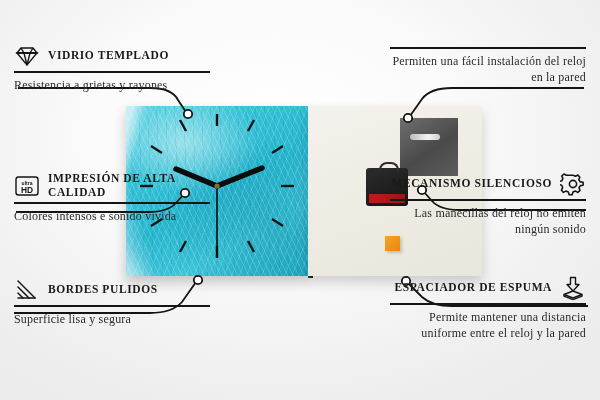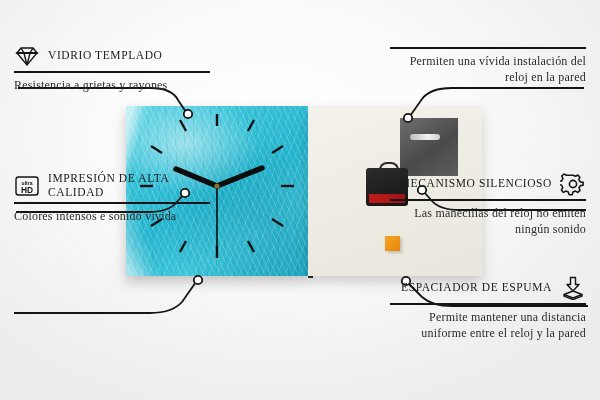--- a/index.html
+++ b/index.html
@@ -67,21 +67,21 @@
     background:linear-gradient(135deg,#f5a623,#e8860d);
     box-shadow:2px 2px 3px rgba(0,0,0,.18);
   }
   
   .feature{position:absolute;width:196px;}
   .feature.left{text-align:left;}
   .feature.right{text-align:right;}
   .f-head{display:flex;align-items:center;gap:8px;}
   .feature.right .f-head{flex-direction:row-reverse;}
   .f-title{
-    font-size:11.5px;font-weight:400;letter-spacing:.6px;color:#1a1a1a;
+    font-size:11.5px;font-weight:700;letter-spacing:.6px;color:#1a1a1a;
     line-height:1.18;text-transform:uppercase;flex:1;
   }
   .f-rule{height:1.6px;background:#151515;margin:3px 0 4px;}
   .f-desc{font-size:12px;color:#2b2b2b;line-height:1.34;letter-spacing:.2px;}
   .f-icon{width:26px;height:24px;flex:0 0 26px;color:#151515;}
   .f-icon svg{display:block;width:100%;height:100%;}
   .leaders{position:absolute;inset:0;pointer-events:none;}
 </style>
 </head>
 <body>
@@ -172,24 +172,41 @@
           <text x="13" y="11" font-family="Liberation Sans, sans-serif" font-size="5" font-weight="700" text-anchor="middle" fill="currentColor">ultra</text>
           <text x="13" y="18.6" font-family="Liberation Sans, sans-serif" font-size="8.4" font-weight="700" text-anchor="middle" fill="currentColor">HD</text>
         </svg>
       </span>
       <div class="f-title">IMPRESIÓN DE ALTA CALIDAD</div>
     </div>
     <div class="f-rule"></div>
     <div class="f-desc">Colores intensos e sonido vívida</div>
   </div>
 
+  <div class="feature left" style="left:14px;top:278px;">
+    <div class="f-head">
+      <span class="f-icon">
+        <svg viewBox="0 0 26 24">
+            <g stroke="currentColor" stroke-width="1.5" stroke-linecap="round">
+          <line x1="4" y1="3" x2="21" y2="20"></line>
+          <line x1="4" y1="9" x2="15" y2="20"></line>
+          <line x1="4" y1="15" x2="9" x22="20" y2="20"></line>
+          <line x1="4" y1="20" x2="21" y2="20"></line>
+        </g>
+          </svg>
+      </span>
+      <div class="f-title">BORDES PULIDOS</div>
+    </div>
+    <div class="f-rule"></div>
+    <div class="f-desc">Superficie lisa y segura</div>
+  </div>
 
   <div class="feature right" style="right:14px;top:44px;">
     <div class="f-rule"></div>
-    <div class="f-desc">Permiten una vívida instalación del reloj en la pared</div>
+    <div class="f-desc">Permiten una fácil instalación del reloj en la pared</div>
   </div>
 
   <div class="feature right" style="right:14px;top:276px;">
     <div class="f-head">
       <span class="f-icon">
         <svg viewBox="0 0 26 24">
           <path d="M10.5 1.5 h5 v7 h3.5 L13 15 L7 8.5 h3.5 z" fill="none" stroke="currentColor" stroke-width="1.4" stroke-linejoin="round"></path>
           <path d="M13 15 L22 18.5 L13 22 L4 18.5 Z" fill="none" stroke="currentColor" stroke-width="1.4" stroke-linejoin="round"></path>
           <path d="M4 18.5 v1.6 L13 23.6 L22 20.1 v-1.6" fill="none" stroke="currentColor" stroke-width="1.4" stroke-linejoin="round"></path>
         </svg>

